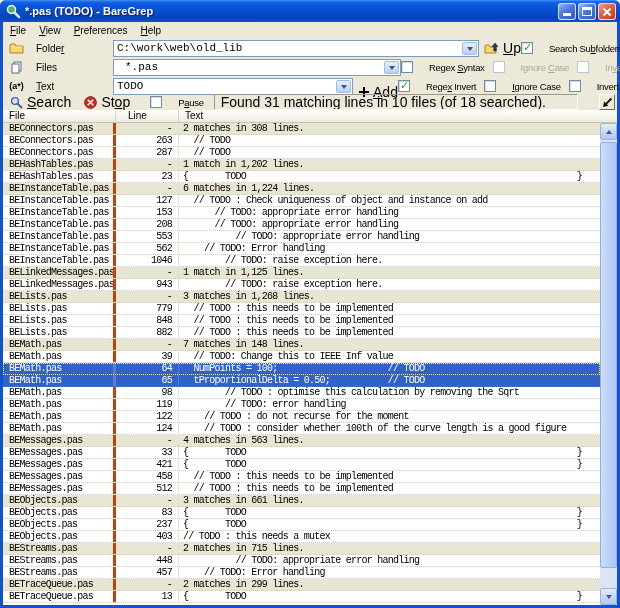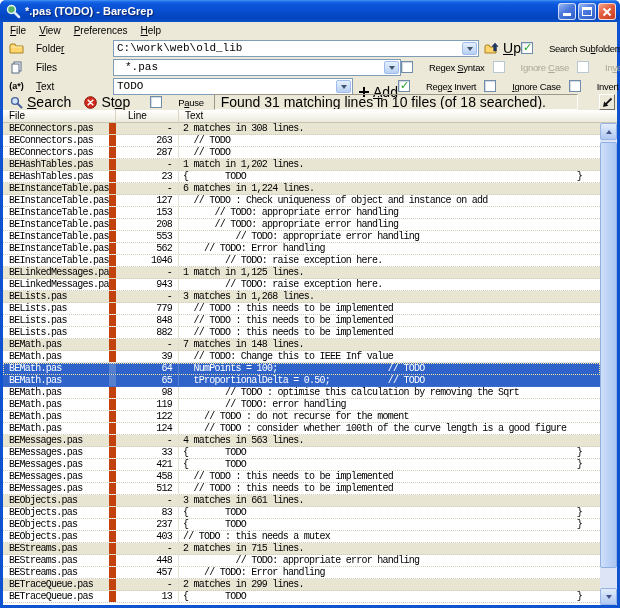--- a/index.html
+++ b/index.html
@@ -60,21 +60,21 @@
   .gh{box-sizing:border-box;height:13px;line-height:12px;font-size:10px;color:#000;padding-left:6px;
       background:linear-gradient(#ffffff,#f5f3ea 60%,#eceadd);border-right:1px solid #d8d5c3;border-bottom:1px solid #c6c3b2;overflow:hidden;}
   .gh-file{width:113px;}
   .gh-line{width:63px;padding-left:12px;}
   .gh-text{flex:1;border-right:none;}
   .gbody{position:absolute;top:101px;left:0;right:0;bottom:0;background:#fff;}
   .rows{position:absolute;left:0;top:0;right:17px;bottom:0;overflow:hidden;background:#fff;}
   .row{height:12px;display:flex;box-sizing:border-box;border-bottom:1px dotted #cfccba;
        font-family:"Liberation Mono",monospace;font-size:10px;letter-spacing:-0.75px;line-height:11px;color:#000;}
   .row>span{box-sizing:border-box;overflow:hidden;white-space:pre;}
-  .c-file{width:113px;padding-left:6px;border-right:7px solid #c2410c;}
+  .c-file{width:113px;padding-left:6px;border-right:3px solid #c2410c;}
   .c-line{width:63px;padding-right:6px;text-align:right;border-right:1px solid #e3e1d2;}
   .c-text{flex:1;padding-left:4px;}
   .row.summary{background:#e9e5d3;}
   .row.sel{background:#2f63c9;color:#fff;border-bottom-color:#4a74cf;}
   .row.sel .c-file,.row.sel .c-line{border-right-color:#567fce;}
   .row.focus{outline:1px dotted #ffe79c;outline-offset:-1px;}
   
   .vsb{position:absolute;right:0;top:0;width:17px;bottom:0;background:#dce4f6;}
   .sb-btn{position:absolute;left:0;right:0;height:17px;background:linear-gradient(#e3edfb,#c6d8f6 55%,#b0c8f0);border:1px solid #98b4e4;border-radius:2px;box-sizing:border-box;display:flex;align-items:center;justify-content:center;}
   .sb-up{top:0;}

